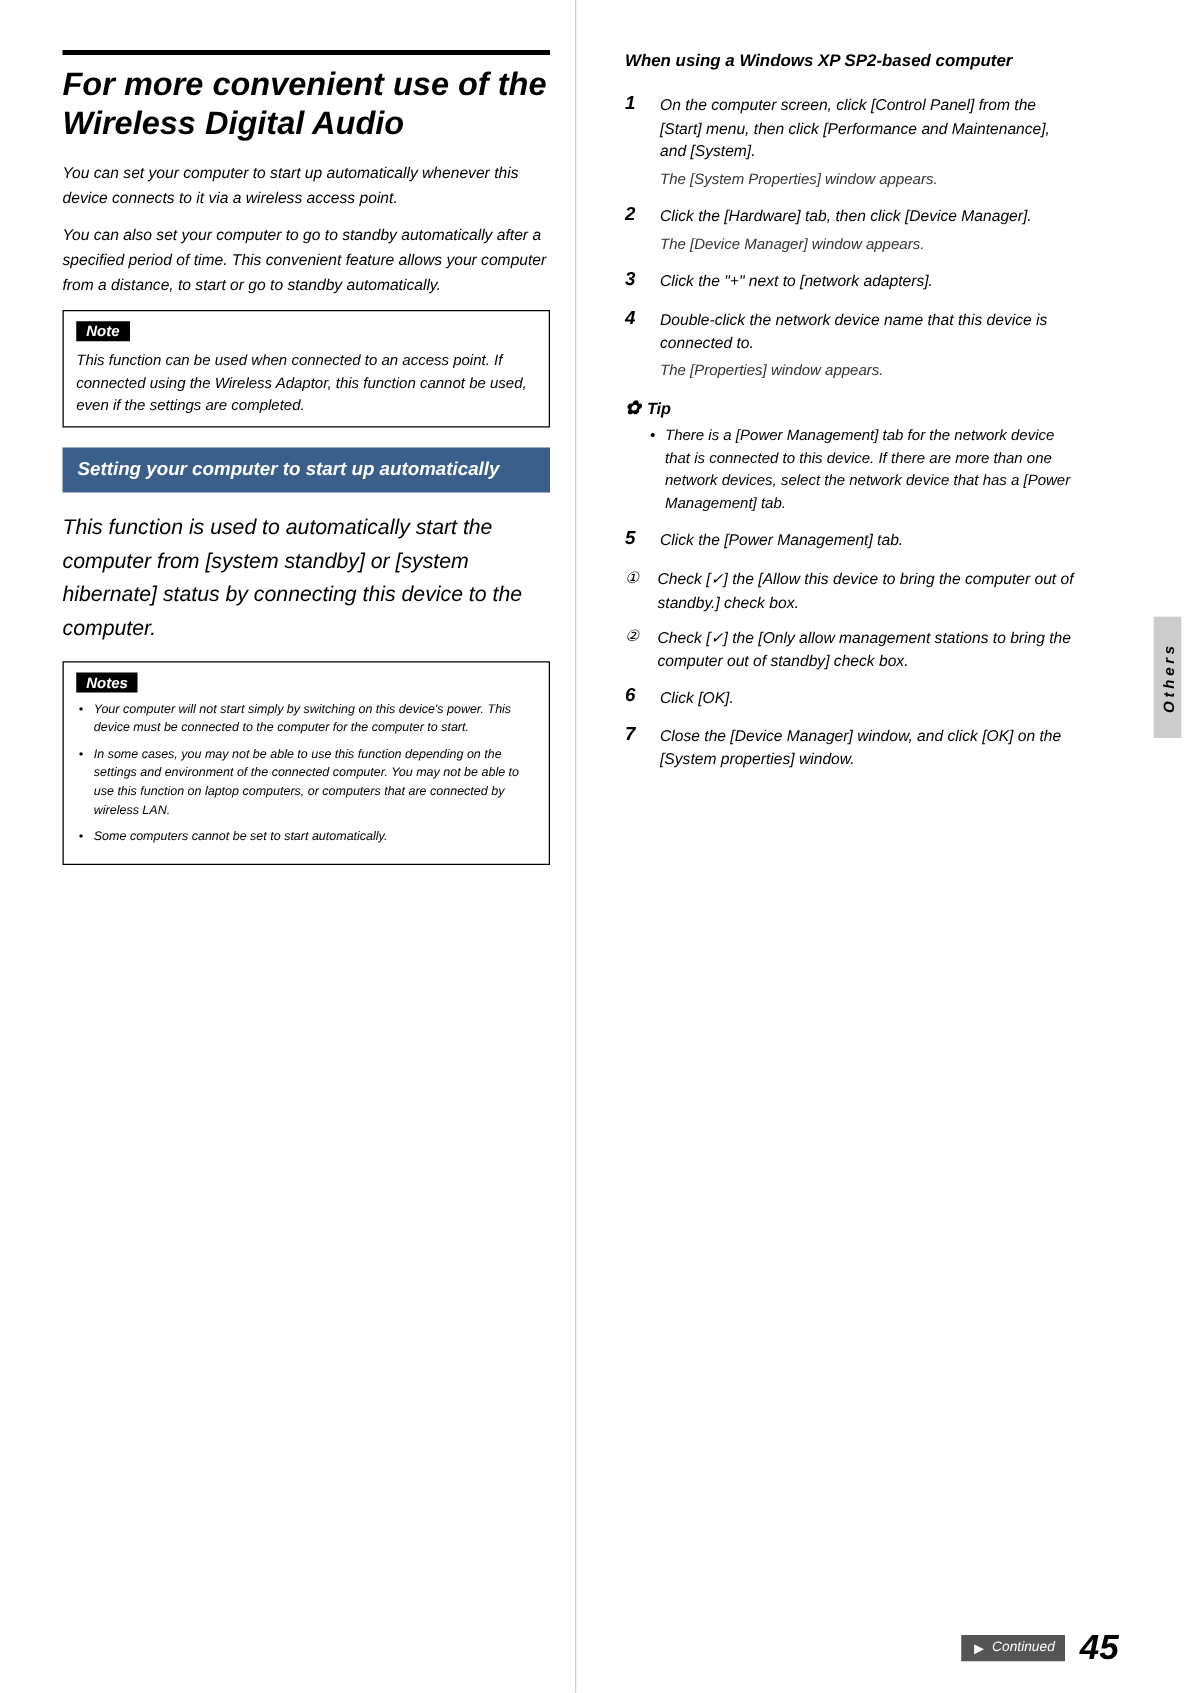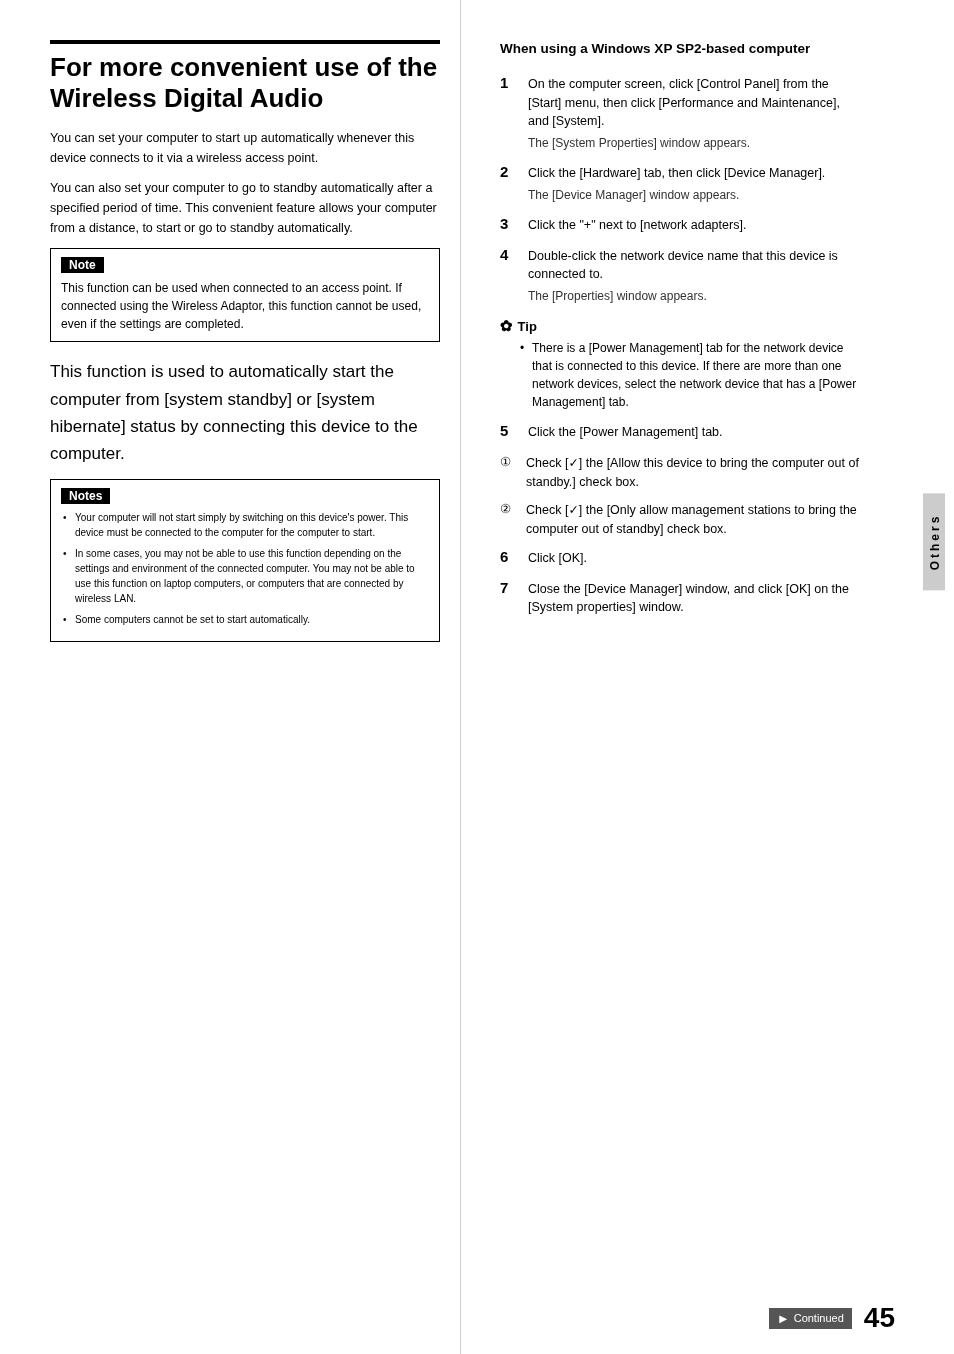--- a/index.html
+++ b/index.html
@@ -11,20 +11,21 @@
       font-size: 13px;
       color: #000;
       position: relative;
     }
 
     .page-container {
       display: flex;
       width: 945px;
       min-height: 1354px;
       position: relative;
+      font-style: italic;
     }
 
     
     .left-col {
       width: 460px;
       padding: 40px 20px 40px 50px;
     }
 
     
     .right-col {
@@ -297,20 +298,23 @@
     </p>
     <p class="intro-text">
       You can also set your computer to go to standby automatically after a specified period of time. This convenient feature allows your computer from a distance, to start or go to standby automatically.
     </p>
 
     <div class="note-box">
       <div class="note-label">Note</div>
       <p class="note-text">This function can be used when connected to an access point. If connected using the Wireless Adaptor, this function cannot be used, even if the settings are completed.</p>
     </div>
 
+    <div class="section-box">
+      <span>Setting your computer to start up automatically</span>
+    </div>
 
     <p class="function-text">This function is used to automatically start the computer from [system standby] or [system hibernate] status by connecting this device to the computer.</p>
 
     <div class="notes-box">
       <div class="notes-label">Notes</div>
       <ul class="notes-list">
         <li>Your computer will not start simply by switching on this device's power. This device must be connected to the computer for the computer to start.</li>
         <li>In some cases, you may not be able to use this function depending on the settings and environment of the connected computer. You may not be able to use this function on laptop computers, or computers that are connected by wireless LAN.</li>
         <li>Some computers cannot be set to start automatically.</li>
       </ul>

